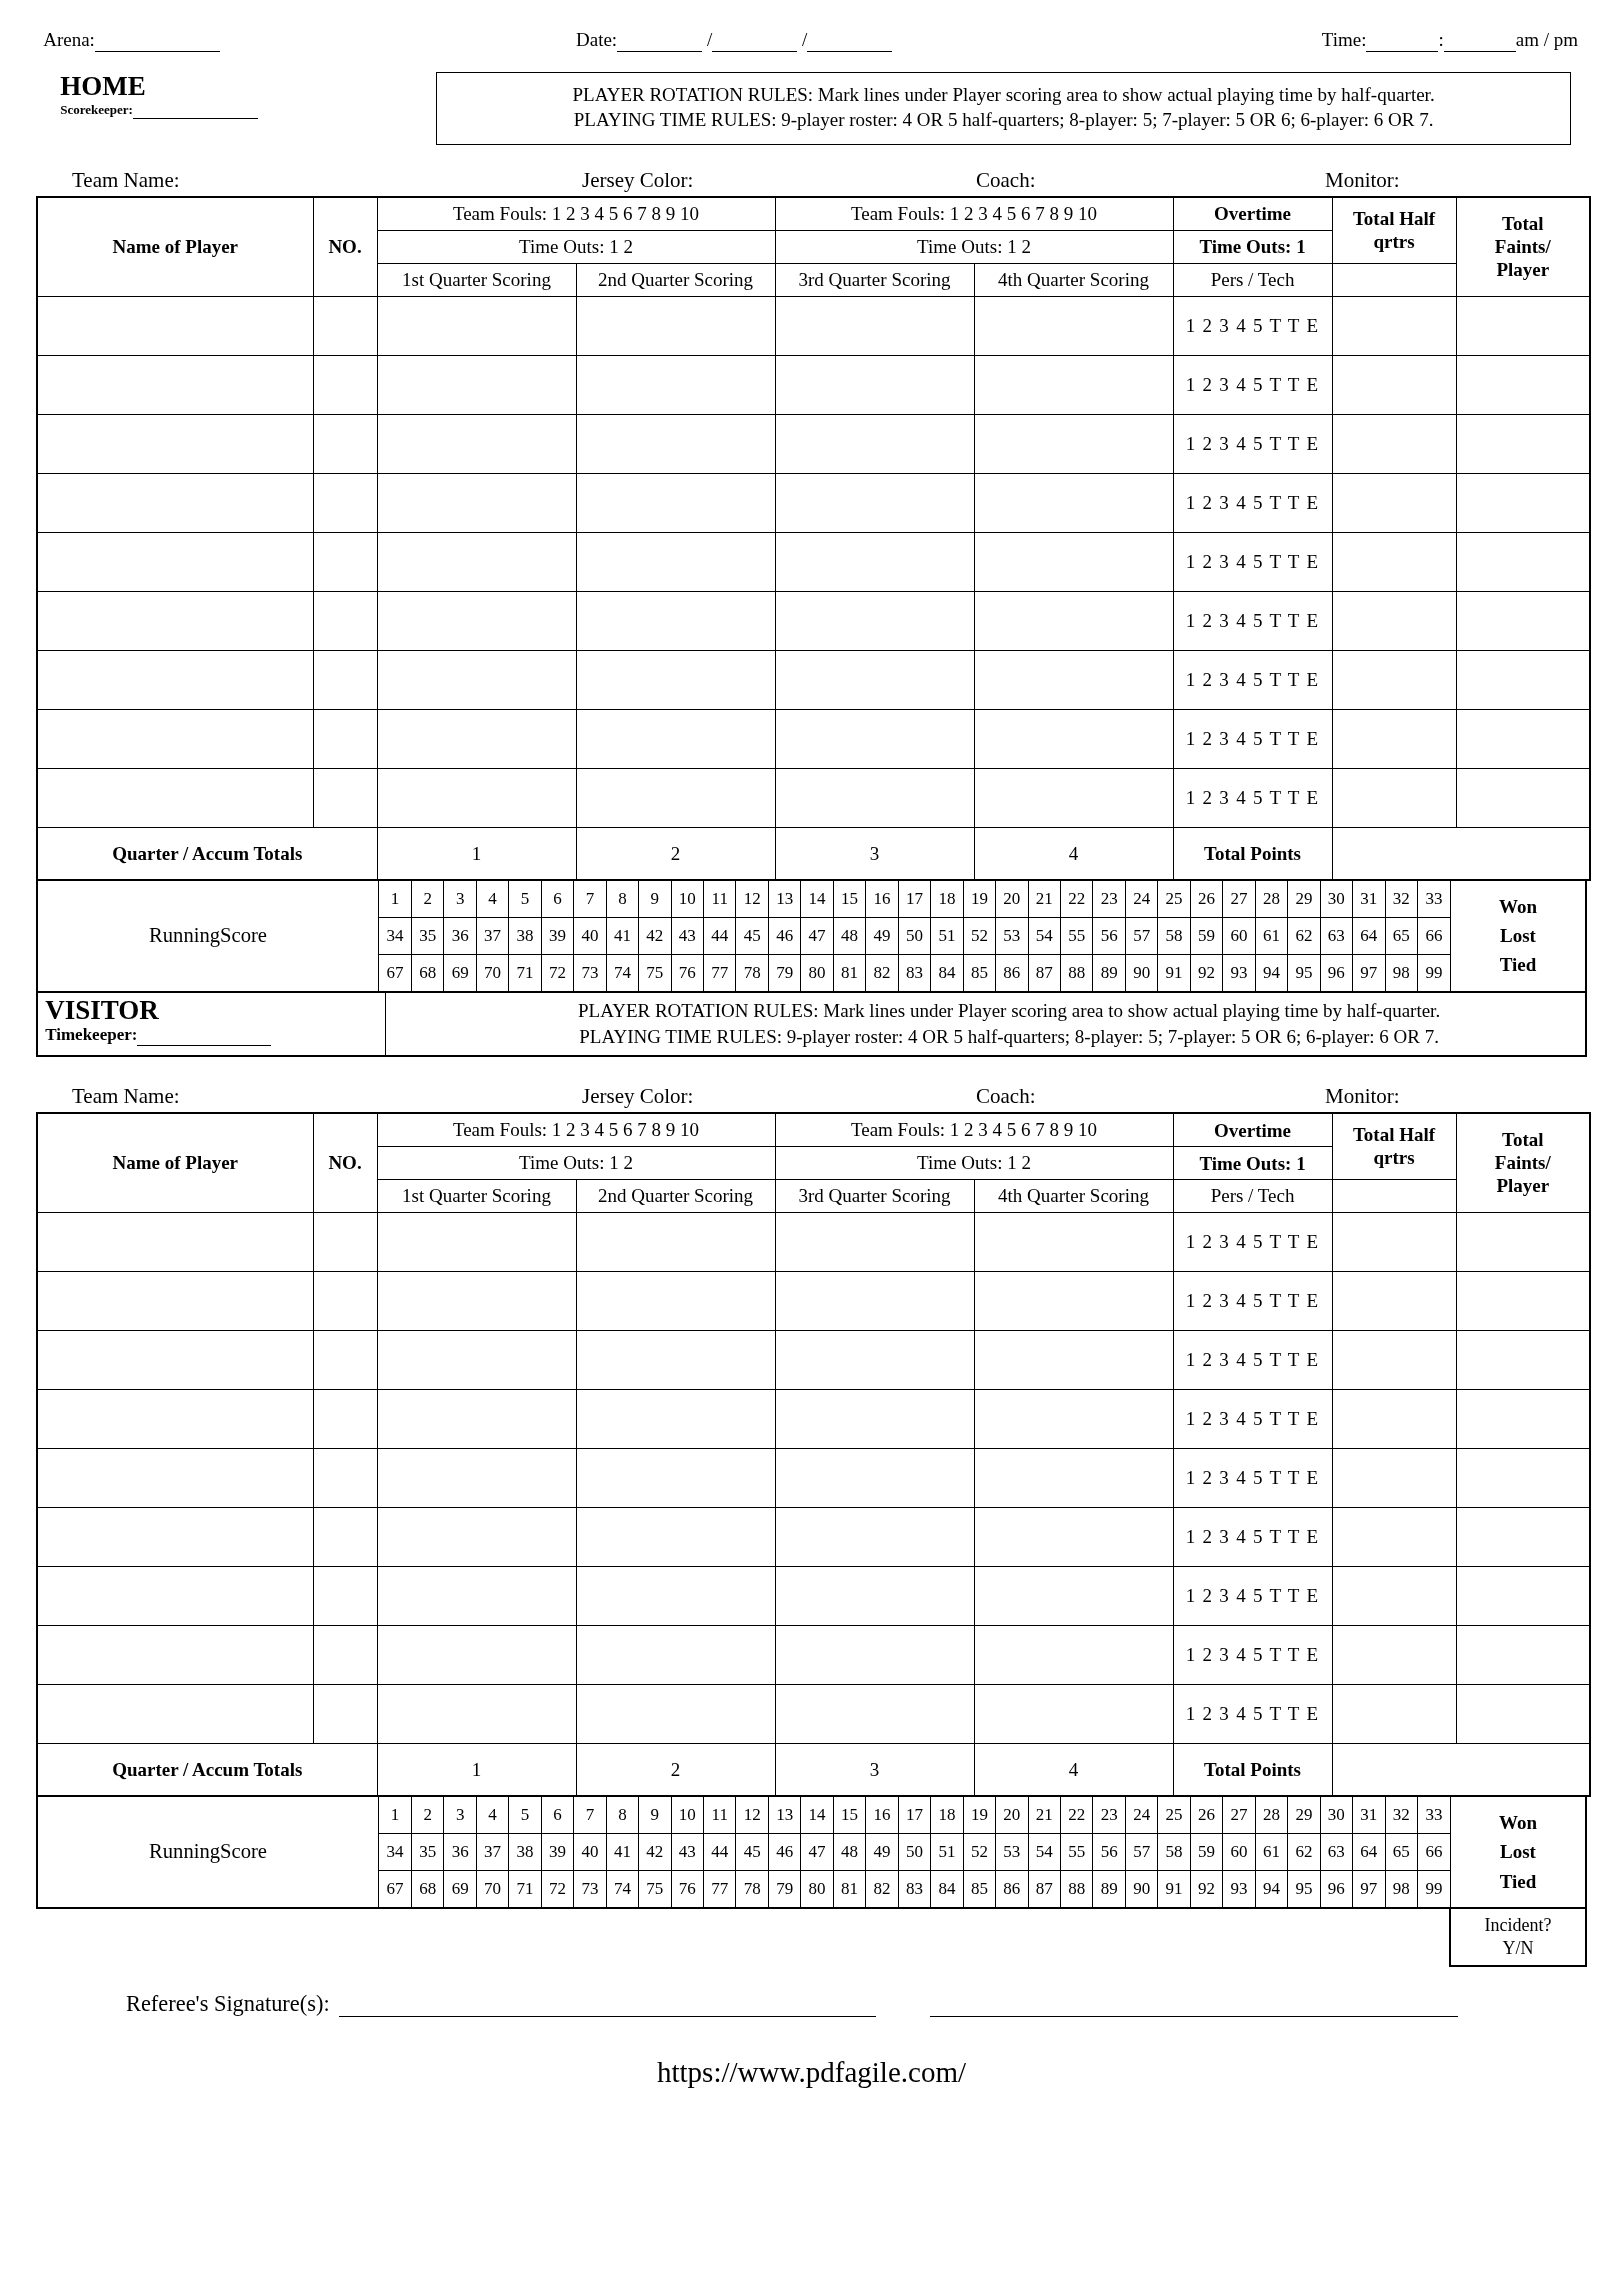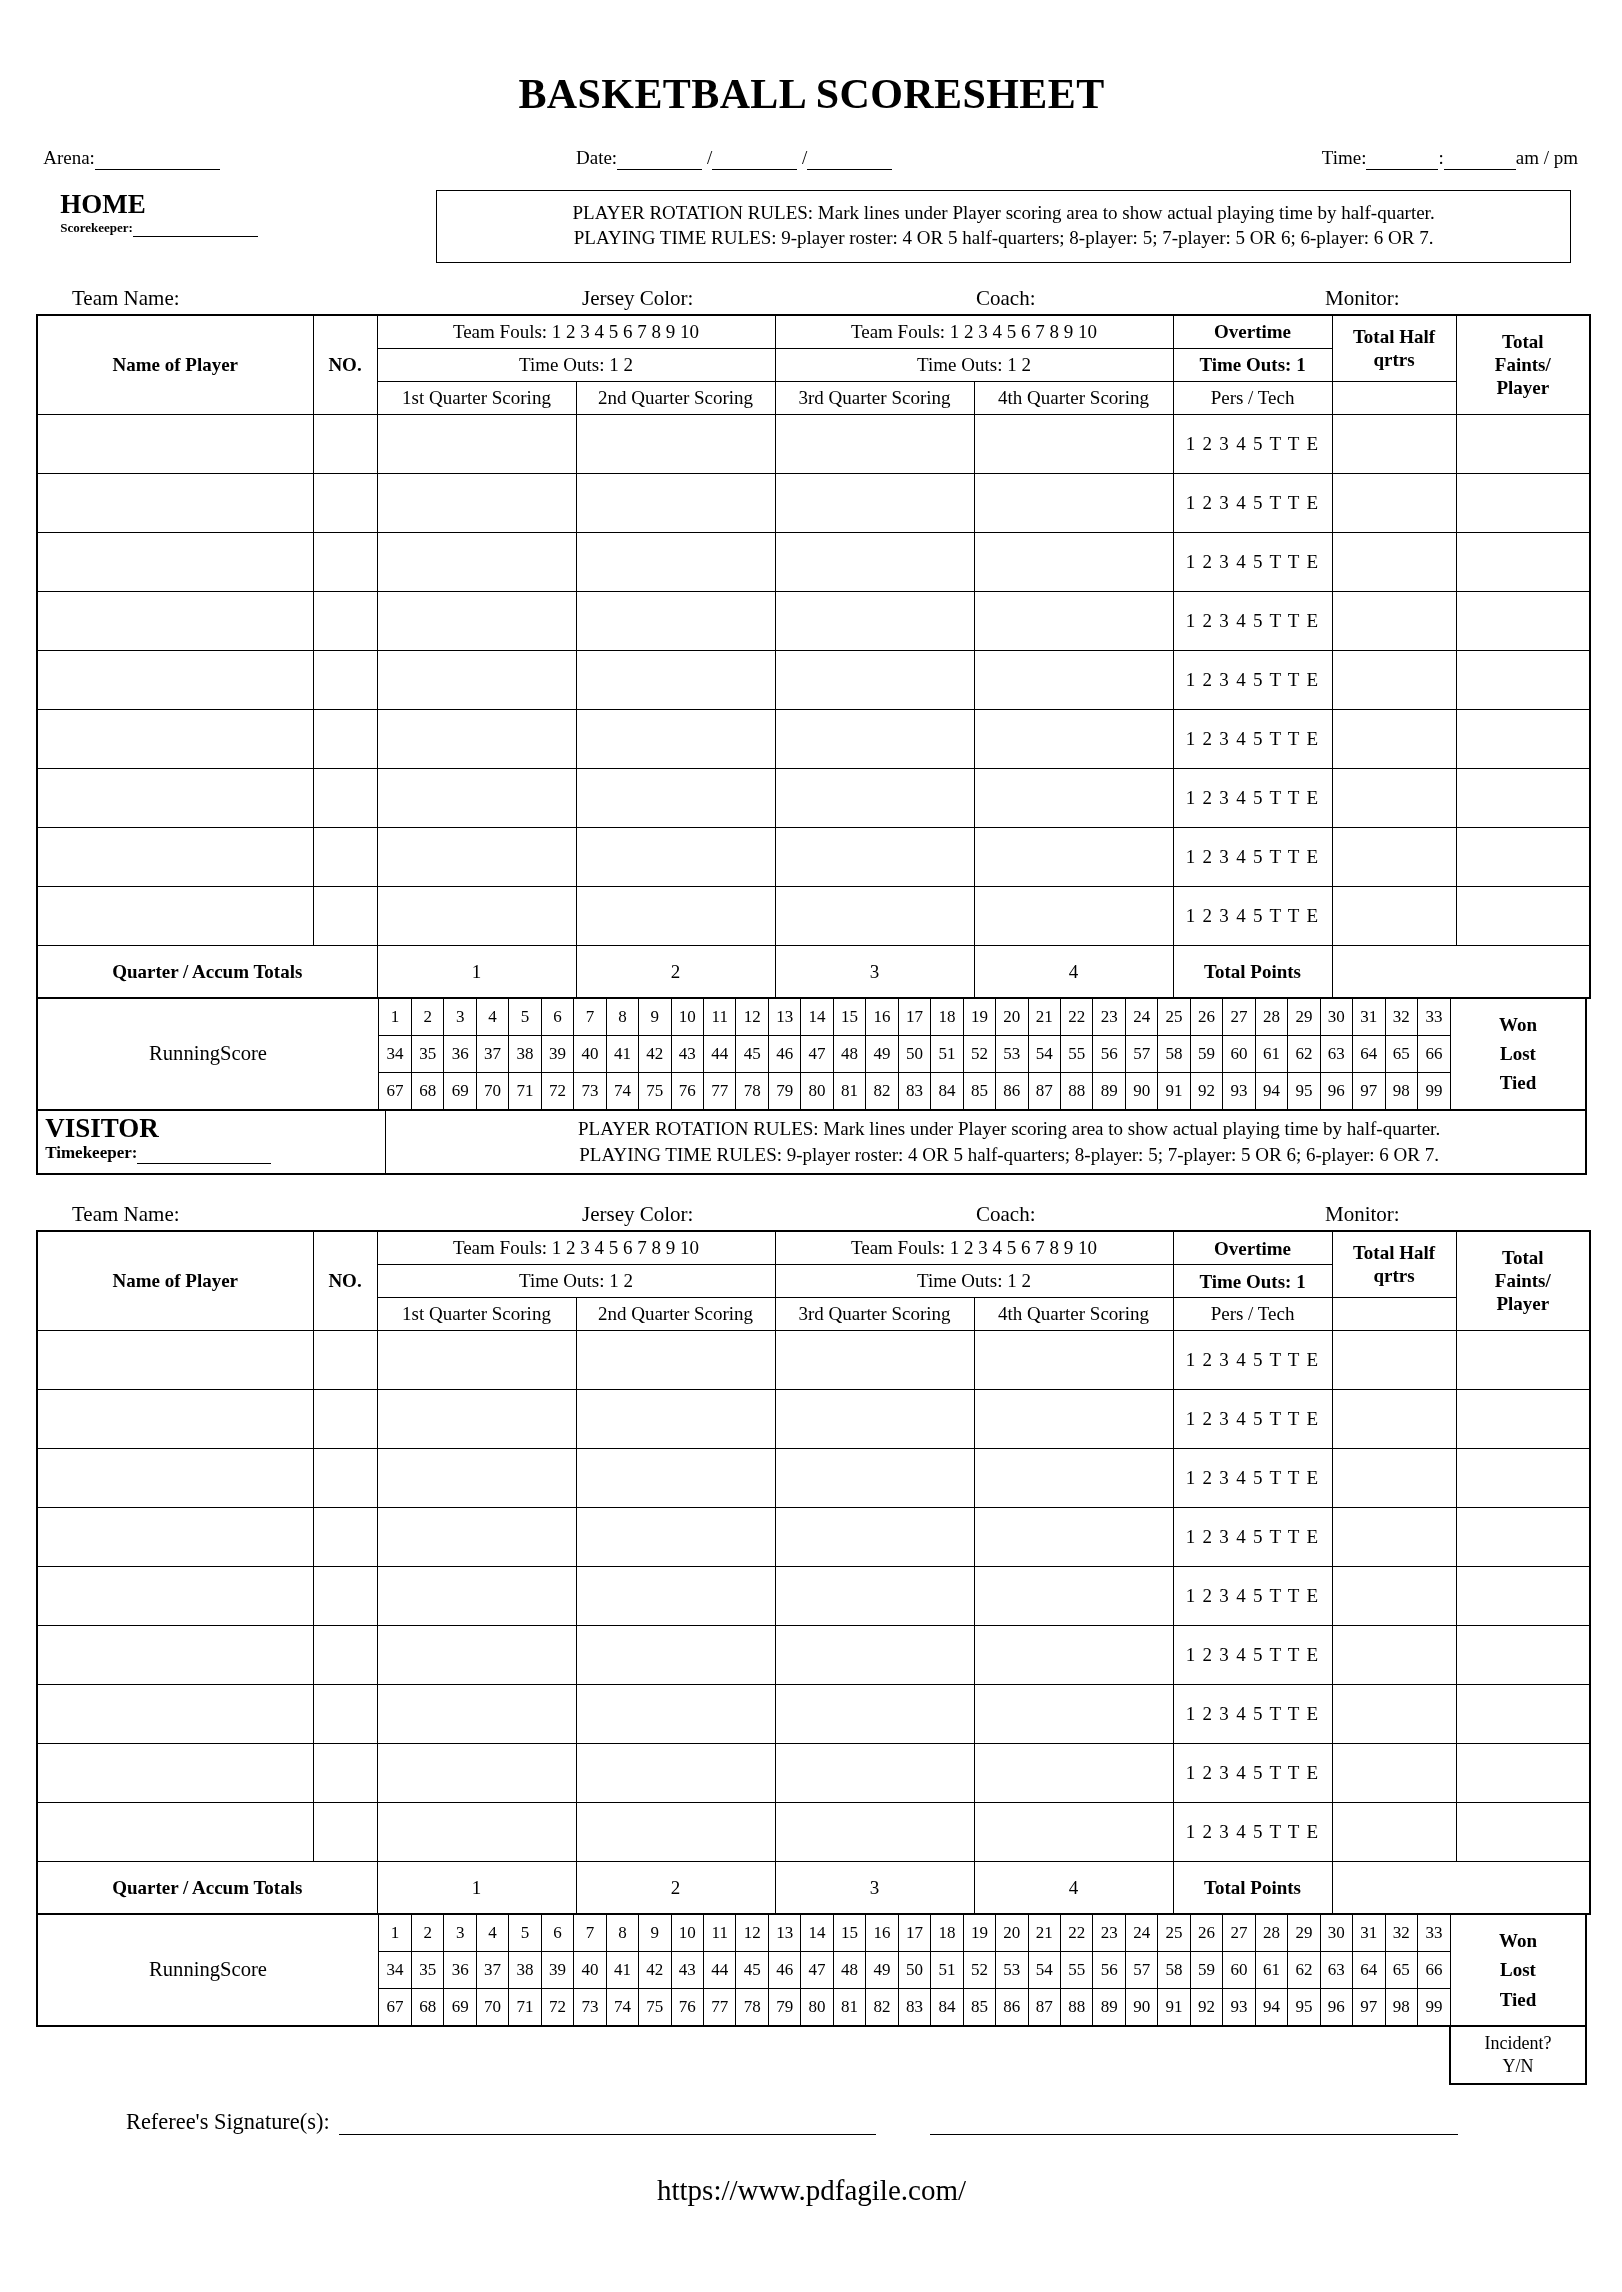--- a/index.html
+++ b/index.html
@@ -222,21 +222,20 @@
     text-align: center;
     font-size: 29px;
     margin-top: 39px;
   }
 </style>
 </head>
 <body>
 
 <div class="page">
 
-  <div class="title">BASKETBALL SCORESHEET</div>
 
   <div class="hdr-line">
     <div class="hdr-arena">
       <span>Arena:</span><span class="ul ul-12">&nbsp;</span>
     </div>
     <div class="hdr-date">
       <span>Date:</span><span class="ul ul-8">&nbsp;</span>
       <span>/</span><span class="ul ul-8">&nbsp;</span>
       <span>/</span><span class="ul ul-8">&nbsp;</span>
     </div>

